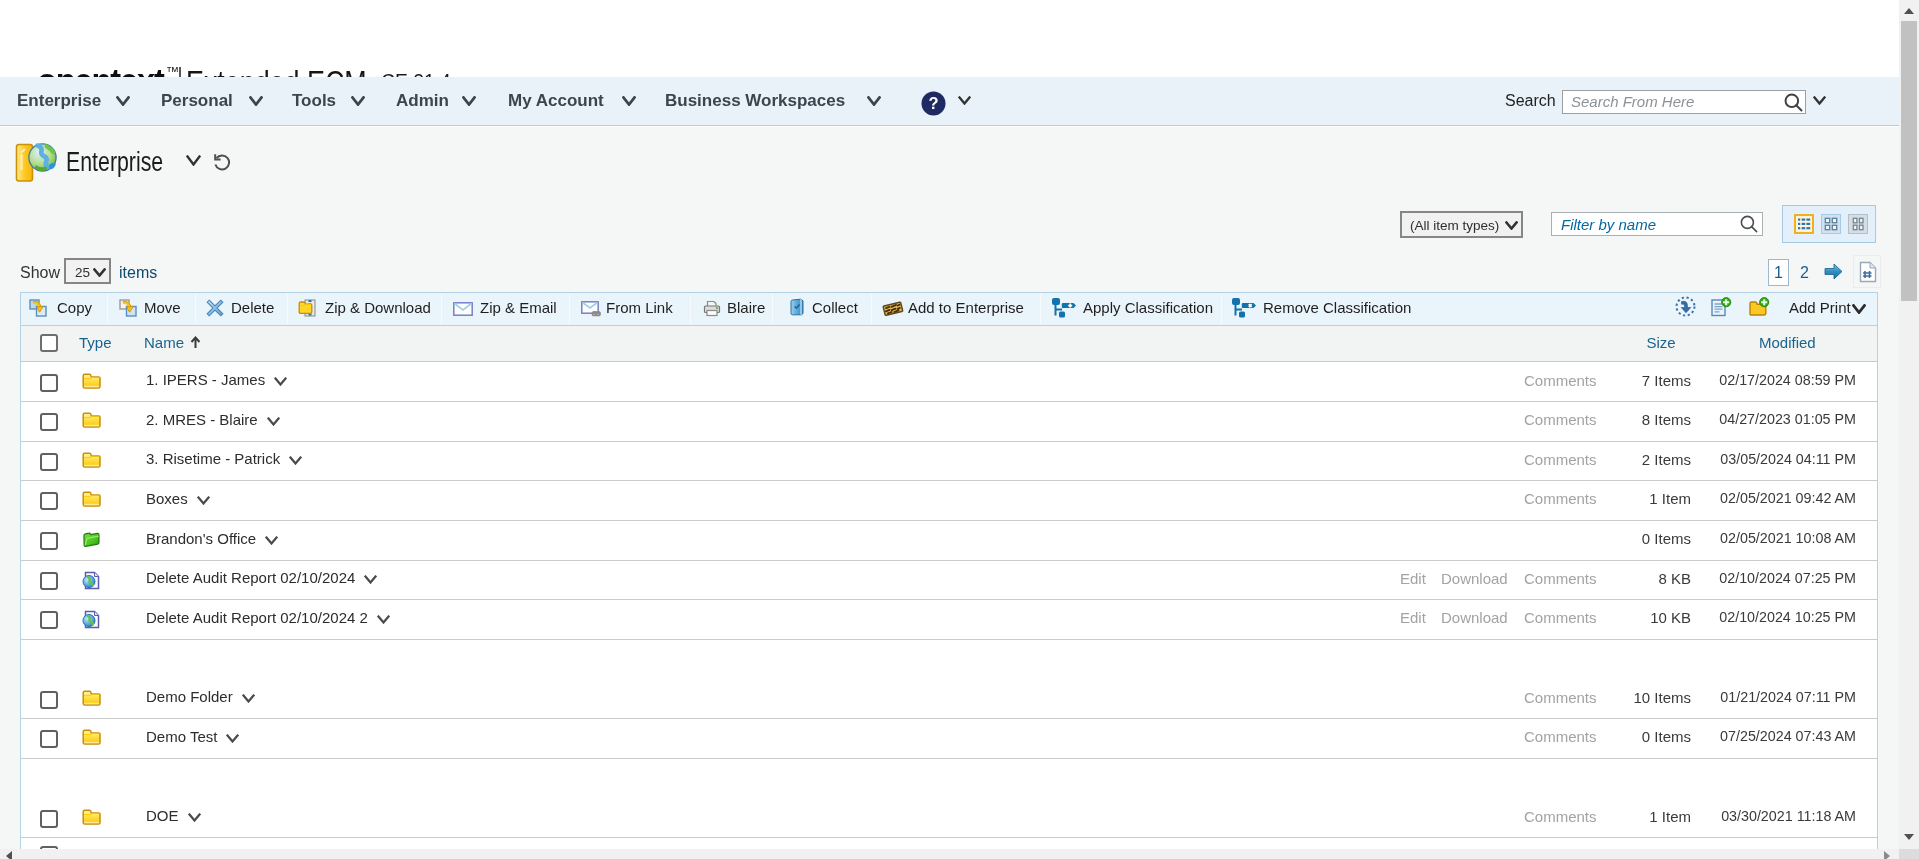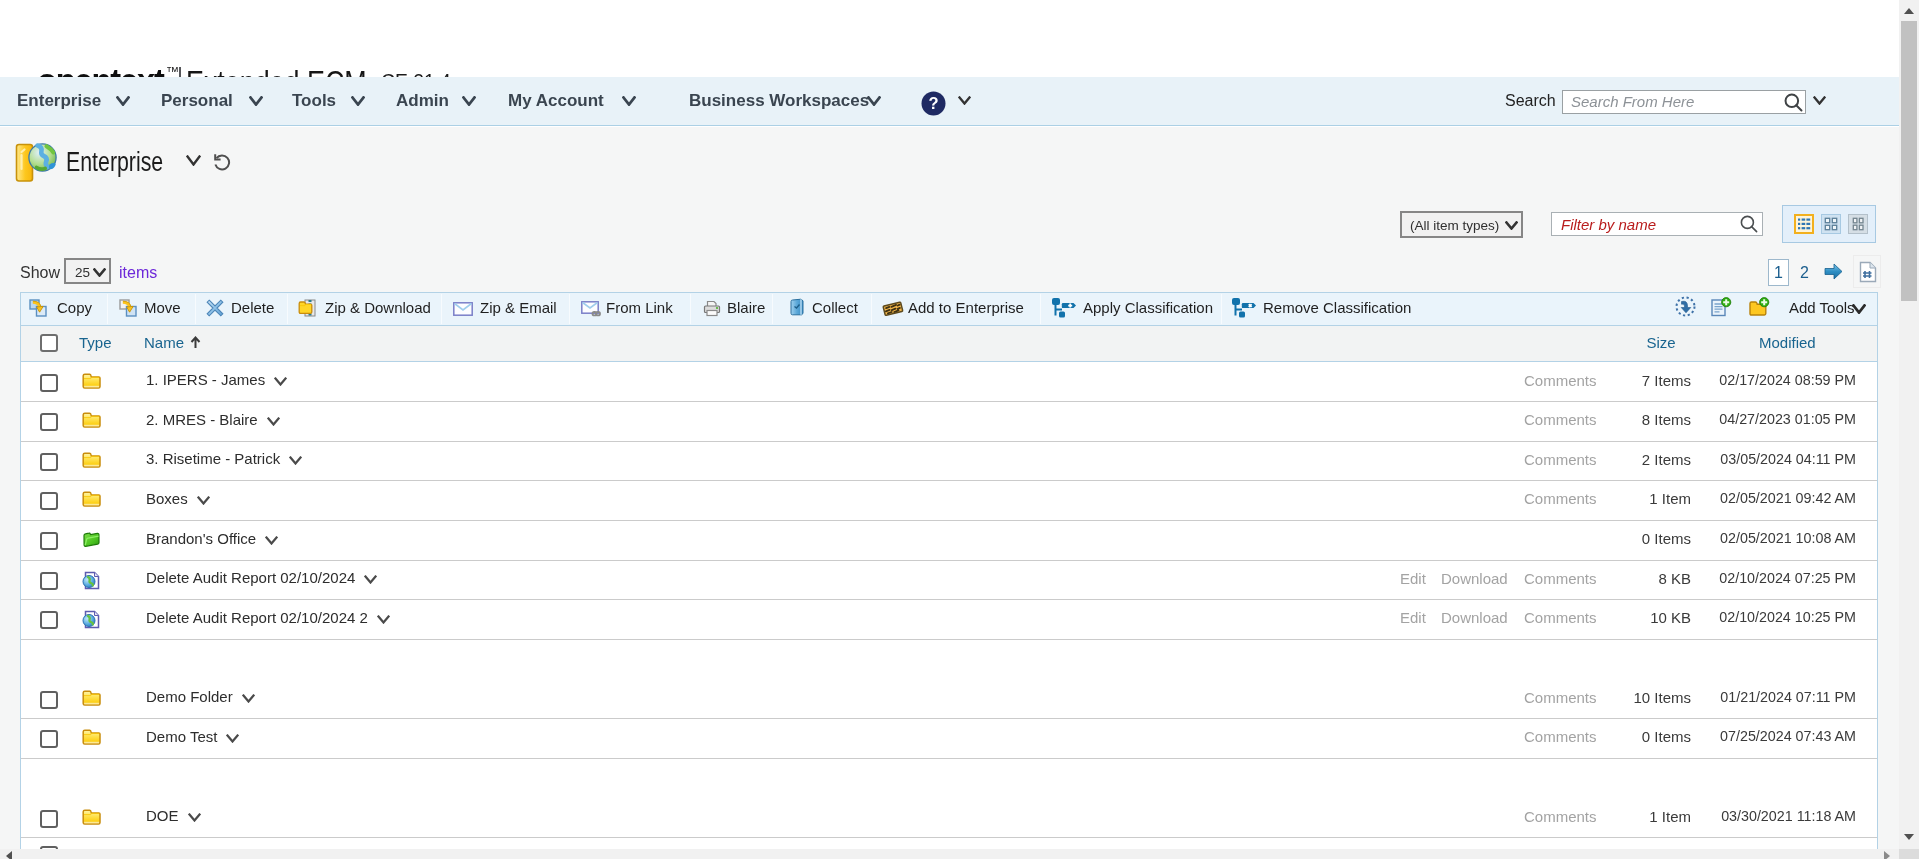--- a/index.html
+++ b/index.html
@@ -18,33 +18,33 @@
 #nav { position:absolute; left:0; top:77px; width:1919px; height:49px;
   background:#e8f2f8; border-bottom:1px solid #abd0e5; }
 .mi { position:absolute; top:14px; font-weight:bold; font-size:17px; color:#3a4550; white-space:nowrap; }
 #content { position:absolute; left:0; top:127px; width:1899px; height:732px; background:#f5f6f6; }
 #title { position:absolute; left:66px; top:20px; font-size:27px; color:#1c1c1c;
   transform:scaleX(0.79); transform-origin:left top; }
 #seltypes { position:absolute; left:1400px; top:84px; width:123px; height:27px;
   background:#f1f1f1; border:2px solid #868686; font-size:13.5px; color:#2f2f2f; }
 #filtname { position:absolute; left:1551px; top:85px; width:187px; height:24px;
   background:#fff; border:1px solid #a9b0b4; }
-#filtname .ph { position:absolute; left:9px; top:3px; font-size:15px; font-style:italic; color:#b91c1c; }
+#filtname .ph { position:absolute; left:9px; top:3px; font-size:15px; font-style:italic; color:#0369a1; }
 #filtbtn { position:absolute; left:1737px; top:85px; width:26px; height:24px;
   background:#fff; border:1px solid #a9b0b4; border-left:none; }
 #viewpanel { position:absolute; left:1782px; top:78px; width:94px; height:38px;
   background:#e3effa; border:1px solid #a7c9e2; }
 .vbtn { position:absolute; top:8px; width:20px; height:20px; }
 #vb1 { left:11px; background:#fdf4da; border:2px solid #f2b01e; }
 #vb2 { left:38px; background:#cfe2f1; border:1px solid #a7c9e2; }
 #vb3 { left:65px; background:#d5dee5; border:1px solid #b3c0ca; }
 #showlbl { position:absolute; left:20px; top:137px; font-size:16px; color:#333; }
 #showsel { position:absolute; left:64px; top:131px; width:47px; height:26px;
   background:#f1f1f1; border:2px solid #868686; }
-#itemslbl { position:absolute; left:119px; top:137px; font-size:16px; color:#6d28d9; }
+#itemslbl { position:absolute; left:119px; top:137px; font-size:16px; color:#0c4a6e; }
 #pg1 { position:absolute; left:1768px; top:132px; width:21px; height:27px; background:#fff;
   border:1px solid #9db8cc; text-align:center; line-height:25px; font-size:16px; color:#1b5e8e; }
 #pg2 { position:absolute; left:1800px; top:137px; font-size:16px; color:#1b5e8e; }
 #toolbar { position:absolute; left:20px; top:165px; width:1858px; height:34px;
   background:#eaf4fb; border:1px solid #b3d2e6; }
 .tbi-ic { position:absolute; }
 .tbi-tx { position:absolute; top:172px; font-size:15px; color:#1f1f1f; white-space:nowrap; }
 .tbsep { position:absolute; top:167px; width:1px; height:30px; background:#f7fbfe; }
 #tbl { position:absolute; left:20px; top:199px; width:1858px; height:533px;
   border-left:1px solid #b3d2e6; border-right:1px solid #b3d2e6; background:#fff; }
@@ -99,21 +99,21 @@
       <svg width="14" height="10" viewBox="0 0 14 10">
         <path d="M1.5 1.5 L7.0 8.5 L12.5 1.5" fill="none" stroke="#3a4550" stroke-width="2.8" stroke-linecap="square"></path>
       </svg>
     </div>
 <div class="mi" style="left:508px;">My Account</div>
 <div class="abs" style="left:622px;top:19px;">
       <svg width="14" height="10" viewBox="0 0 14 10">
         <path d="M1.5 1.5 L7.0 8.5 L12.5 1.5" fill="none" stroke="#3a4550" stroke-width="2.8" stroke-linecap="square"></path>
       </svg>
     </div>
-<div class="mi" style="left:665px;margin-left:24px;">Business Workspaces</div>
+<div class="mi" style="left:665px;">Business Workspaces</div>
 <div class="abs" style="left:867px;top:19px;">
       <svg width="14" height="10" viewBox="0 0 14 10">
         <path d="M1.5 1.5 L7.0 8.5 L12.5 1.5" fill="none" stroke="#3a4550" stroke-width="2.8" stroke-linecap="square"></path>
       </svg>
     </div>
 <div class="abs" style="left:921px;top:14px;">
       <svg width="25" height="25" viewBox="0 0 25 25">
         <circle cx="12.5" cy="12.5" r="12" fill="#1f2a63"></circle>
 <text x="12.5" y="18.2" text-anchor="middle" font-family="Liberation Sans" font-size="16.5" font-weight="bold" fill="#fff">?</text>
       </svg>
@@ -420,21 +420,21 @@
     </div>
 <div class="abs" style="left:1749px;top:170px;">
       <svg width="21" height="20" viewBox="0 0 21 20">
         <path d="M1 6.5 Q1 5 2.5 5 L6.5 5 Q7.6 5 7.8 6 L8.2 7.2 L15.5 7.2 Q16.8 7.2 16.8 8.4 L16.8 16.6 Q16.8 18 15.4 18 L2.4 18 Q1 18 1 16.6 Z" fill="#fdc721" stroke="#b8820a" stroke-width="1.4"></path>
 <g>
           <circle cx="15.2" cy="5.2" r="4.6" fill="#2fae12" stroke="#1d7a08" stroke-width="0.8"></circle>
 <path d="M12.2 5.2 L18.2 5.2 M15.2 2.2 L15.2 8.2" stroke="#eafce4" stroke-width="2"></path>
         </g>
       </svg>
     </div>
-<div class="tbi-tx" style="left:1789px;">Add Tools</div>
+<div class="tbi-tx" style="left:1789px;">Add Print</div>
 <div class="abs" style="left:1852px;top:177px;">
       <svg width="14" height="10" viewBox="0 0 14 10">
         <path d="M1.5 1.5 L7.0 8.5 L12.5 1.5" fill="none" stroke="#2b2b2b" stroke-width="2.8" stroke-linecap="square"></path>
       </svg>
     </div>
 <div id="tbl">
 <div id="thead">
         <div class="cb" style="top:8px;border-color:#6e6e6e;"></div>
         <div class="hcol" style="left:58px;">Type</div>
         <div class="hcol" style="left:123px;">Name</div>

